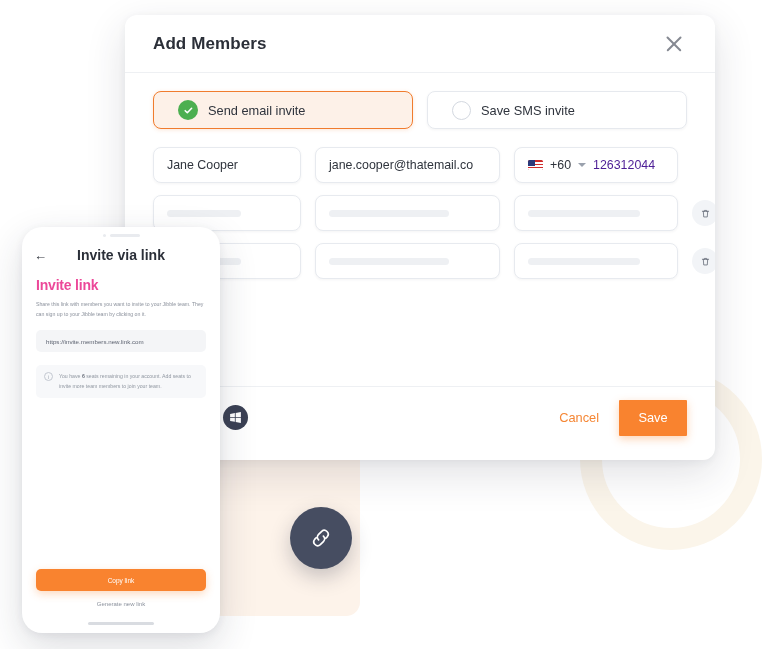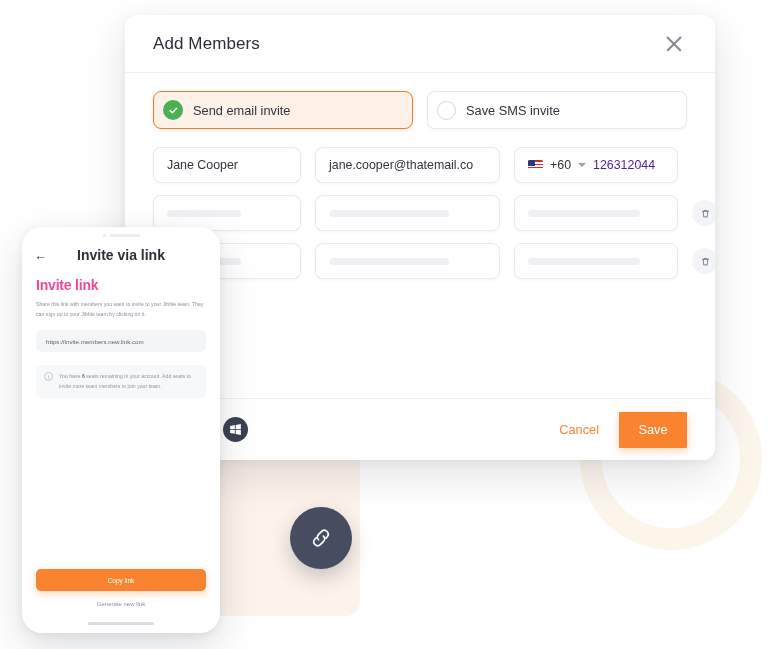--- a/index.html
+++ b/index.html
@@ -31,21 +31,21 @@
     width: 590px; height: 445px;
     background: #ffffff; border-radius: 12px;
     box-shadow: 0 14px 40px rgba(40,45,65,0.14), 0 2px 8px rgba(40,45,65,0.06);
     z-index: 5; overflow: hidden;
   }
   .dlg-header {
     height: 58px; display: flex; align-items: center;
     justify-content: space-between; padding: 0 28px;
     border-bottom: 1px solid #eef0f3;
   }
-  .dlg-title { font-size: 17px; font-weight: normal; color: #2b2f38; letter-spacing: .1px; }
+  .dlg-title { font-size: 17px; font-weight: bold; color: #2b2f38; letter-spacing: .1px; }
   .close-btn {
     width: 26px; height: 26px; position: relative; cursor: pointer;
     opacity: .62;
   }
   .close-btn::before, .close-btn::after {
     content:""; position:absolute; left: 3px; top: 12px;
     width: 20px; height: 1.6px; background: #3c4250; border-radius: 2px;
   }
   .close-btn::before { transform: rotate(45deg); }
   .close-btn::after  { transform: rotate(-45deg); }
@@ -54,21 +54,21 @@
     padding: 20px 28px 0 28px; font-size: 12.6px; line-height: 1.65;
     color: #50565f; max-width: 545px;
   }
 
   
   .radio-row {
     display: flex; gap: 14px; padding: 18px 28px 0 28px;
   }
   .radio-opt {
     flex: 1; height: 38px; display: flex; align-items: center; gap: 10px;
-    padding: 0 9px; border-radius: 8px; cursor: pointer;
+    padding: 0 24px; border-radius: 8px; cursor: pointer;
     border: 1px solid #e6e9ee; background: #fff;
     box-shadow: 0 1px 3px rgba(40,45,65,0.05);
     font-size: 12.8px; color: #2f343d;
   }
   .radio-opt.selected {
     border: 1.6px solid #f07c2e; background: #fdf1e8;
     box-shadow: 0 1px 4px rgba(240,124,46,0.18);
   }
   .radio-dot {
     width: 19px; height: 19px; border-radius: 50%;
@@ -114,21 +114,21 @@
   .skel-b { width: 120px; }
   .skel-c { width: 112px; }
   .trash {
     width: 26px; height: 26px; border-radius: 50%; background: #f2f4f7;
     display: flex; align-items: center; justify-content: center; flex: none;
     cursor: pointer;
   }
 
   
   .dlg-footer {
-    position: absolute; left: 0; right: 0; bottom: 0; height: 62px;
+    position: absolute; left: 0; right: 0; bottom: 12px; height: 62px;
     border-top: 1px solid #eef0f3; display: flex; align-items: center;
     padding: 0 28px; gap: 10px;
   }
   .imp-icon {
     width: 25px; height: 25px; border-radius: 50%; flex: none;
     display: flex; align-items: center; justify-content: center;
     color: #fff; font-size: 8px; font-weight: bold; cursor: pointer;
   }
   .imp-csv { background: #3b4154; letter-spacing: .2px; }
   .imp-google { background: #e8382b; font-size: 15px; font-weight: bold; }

